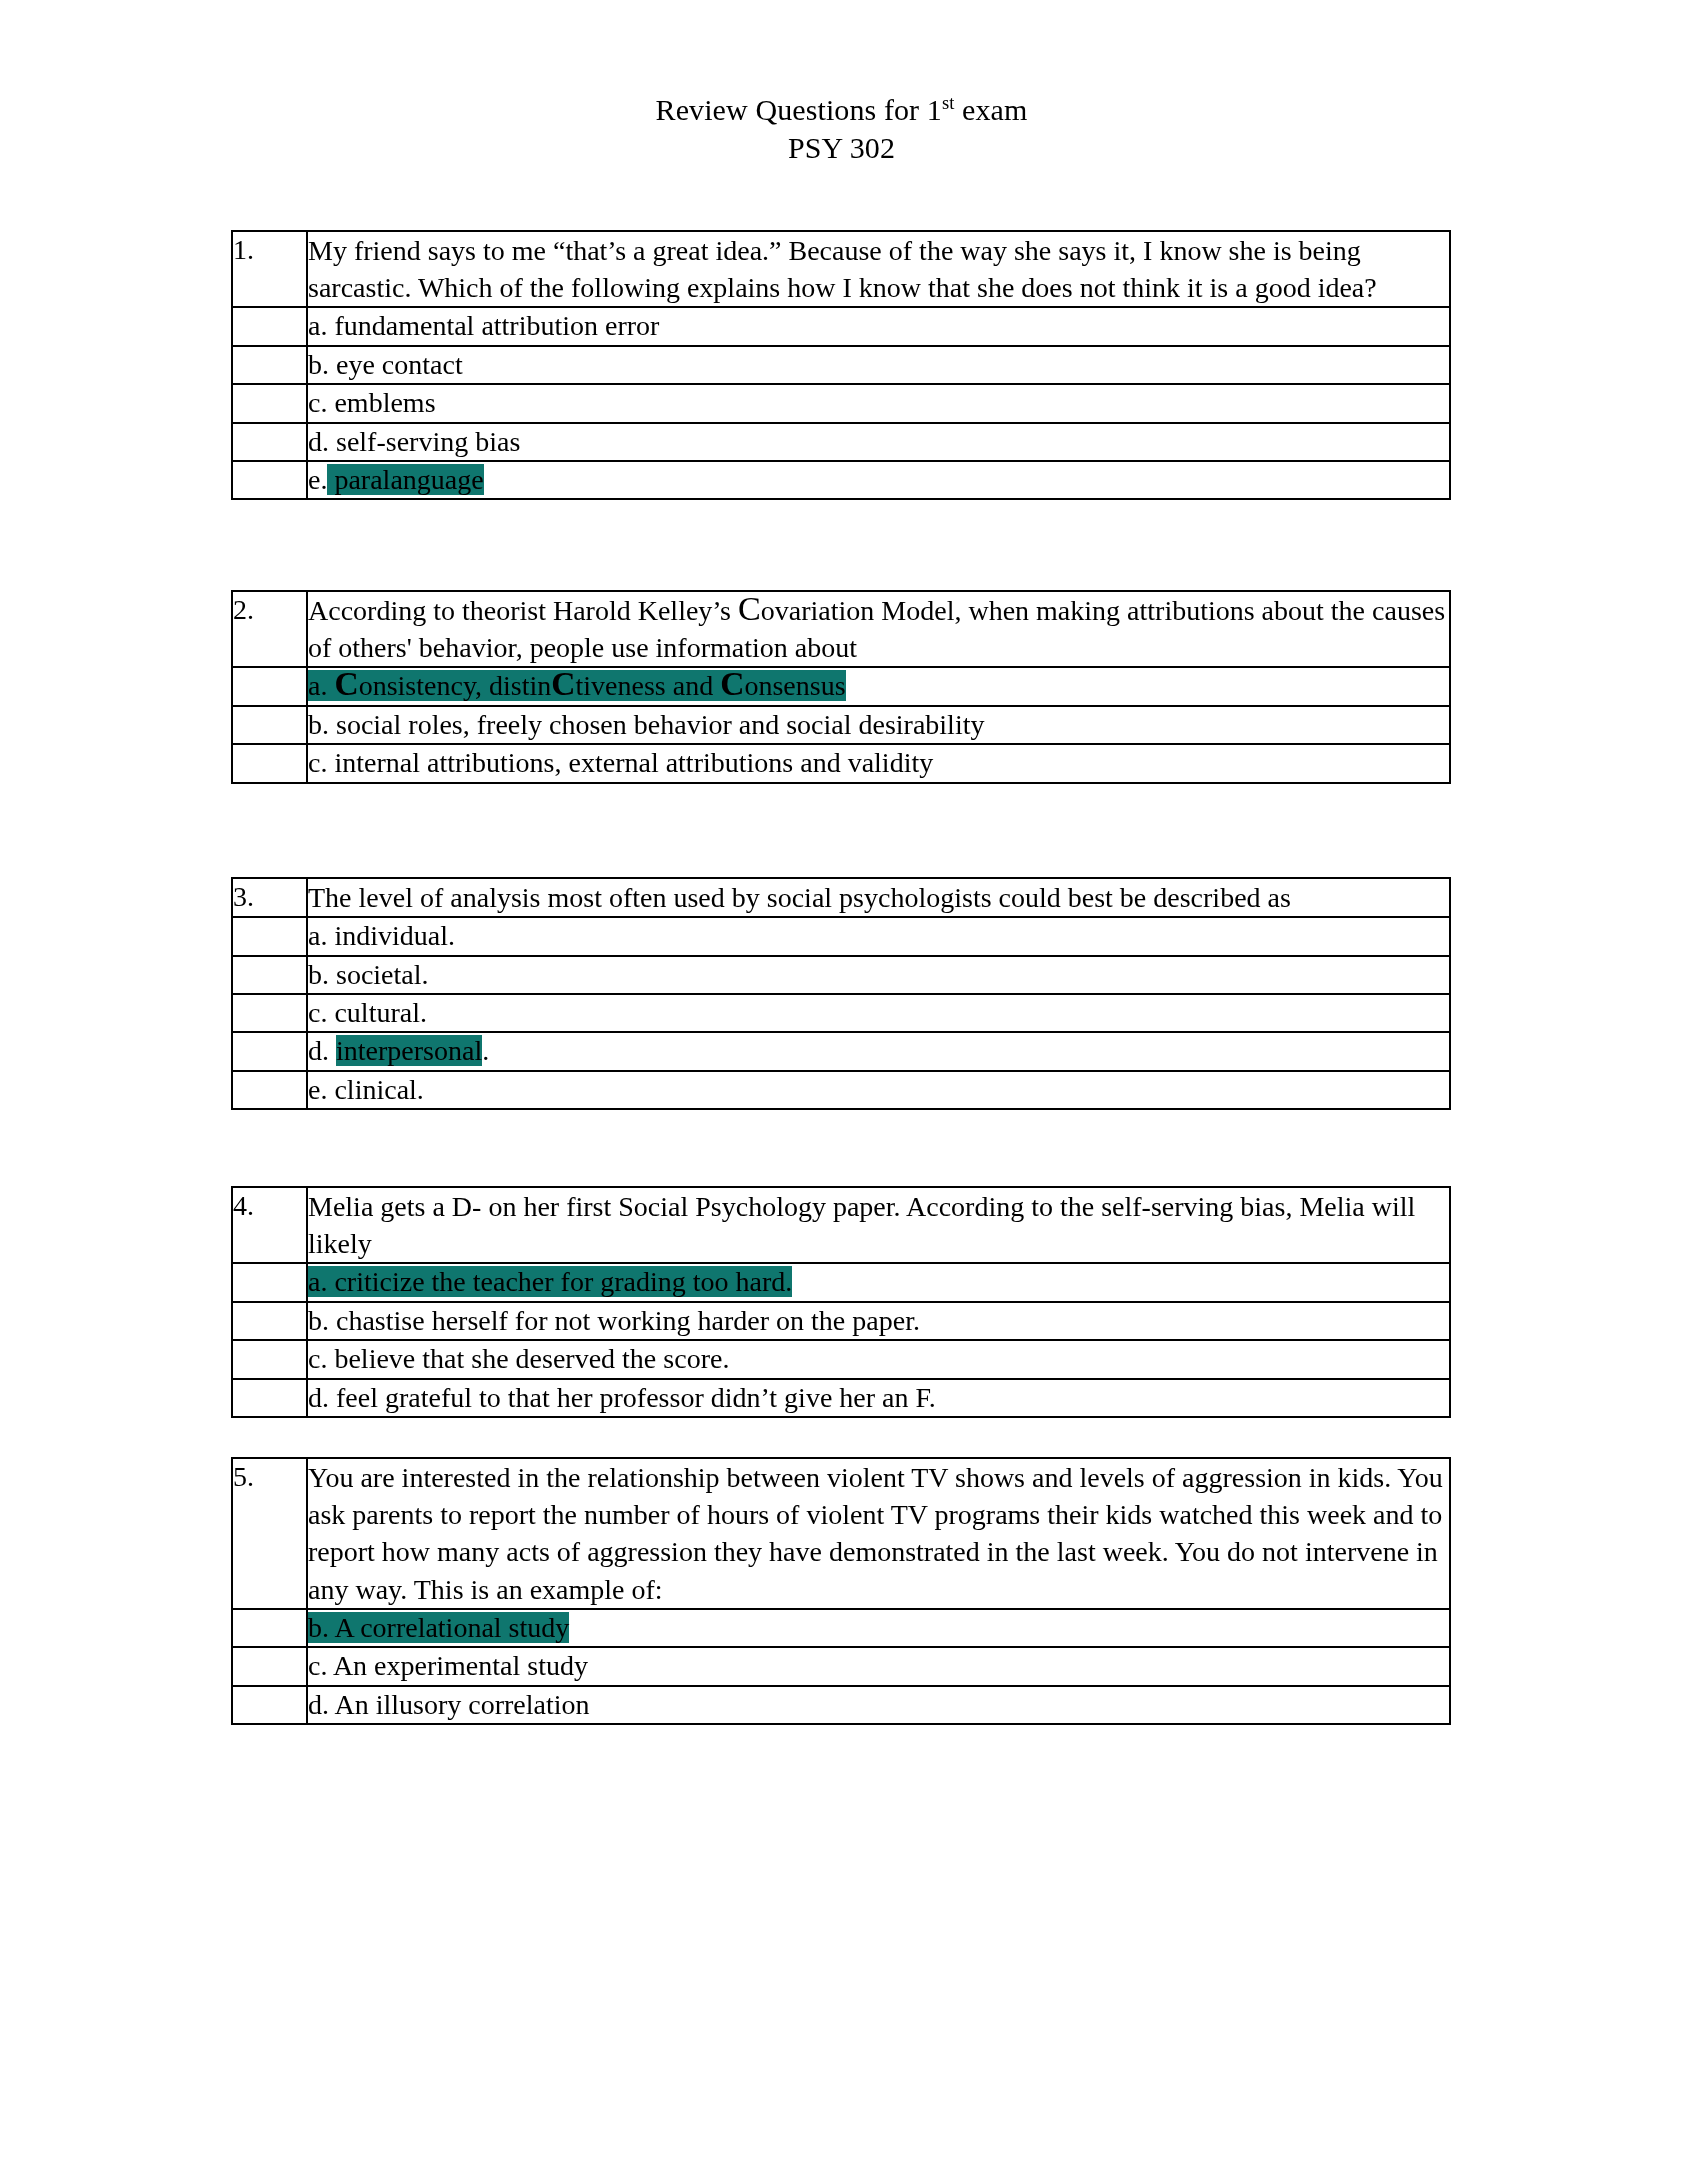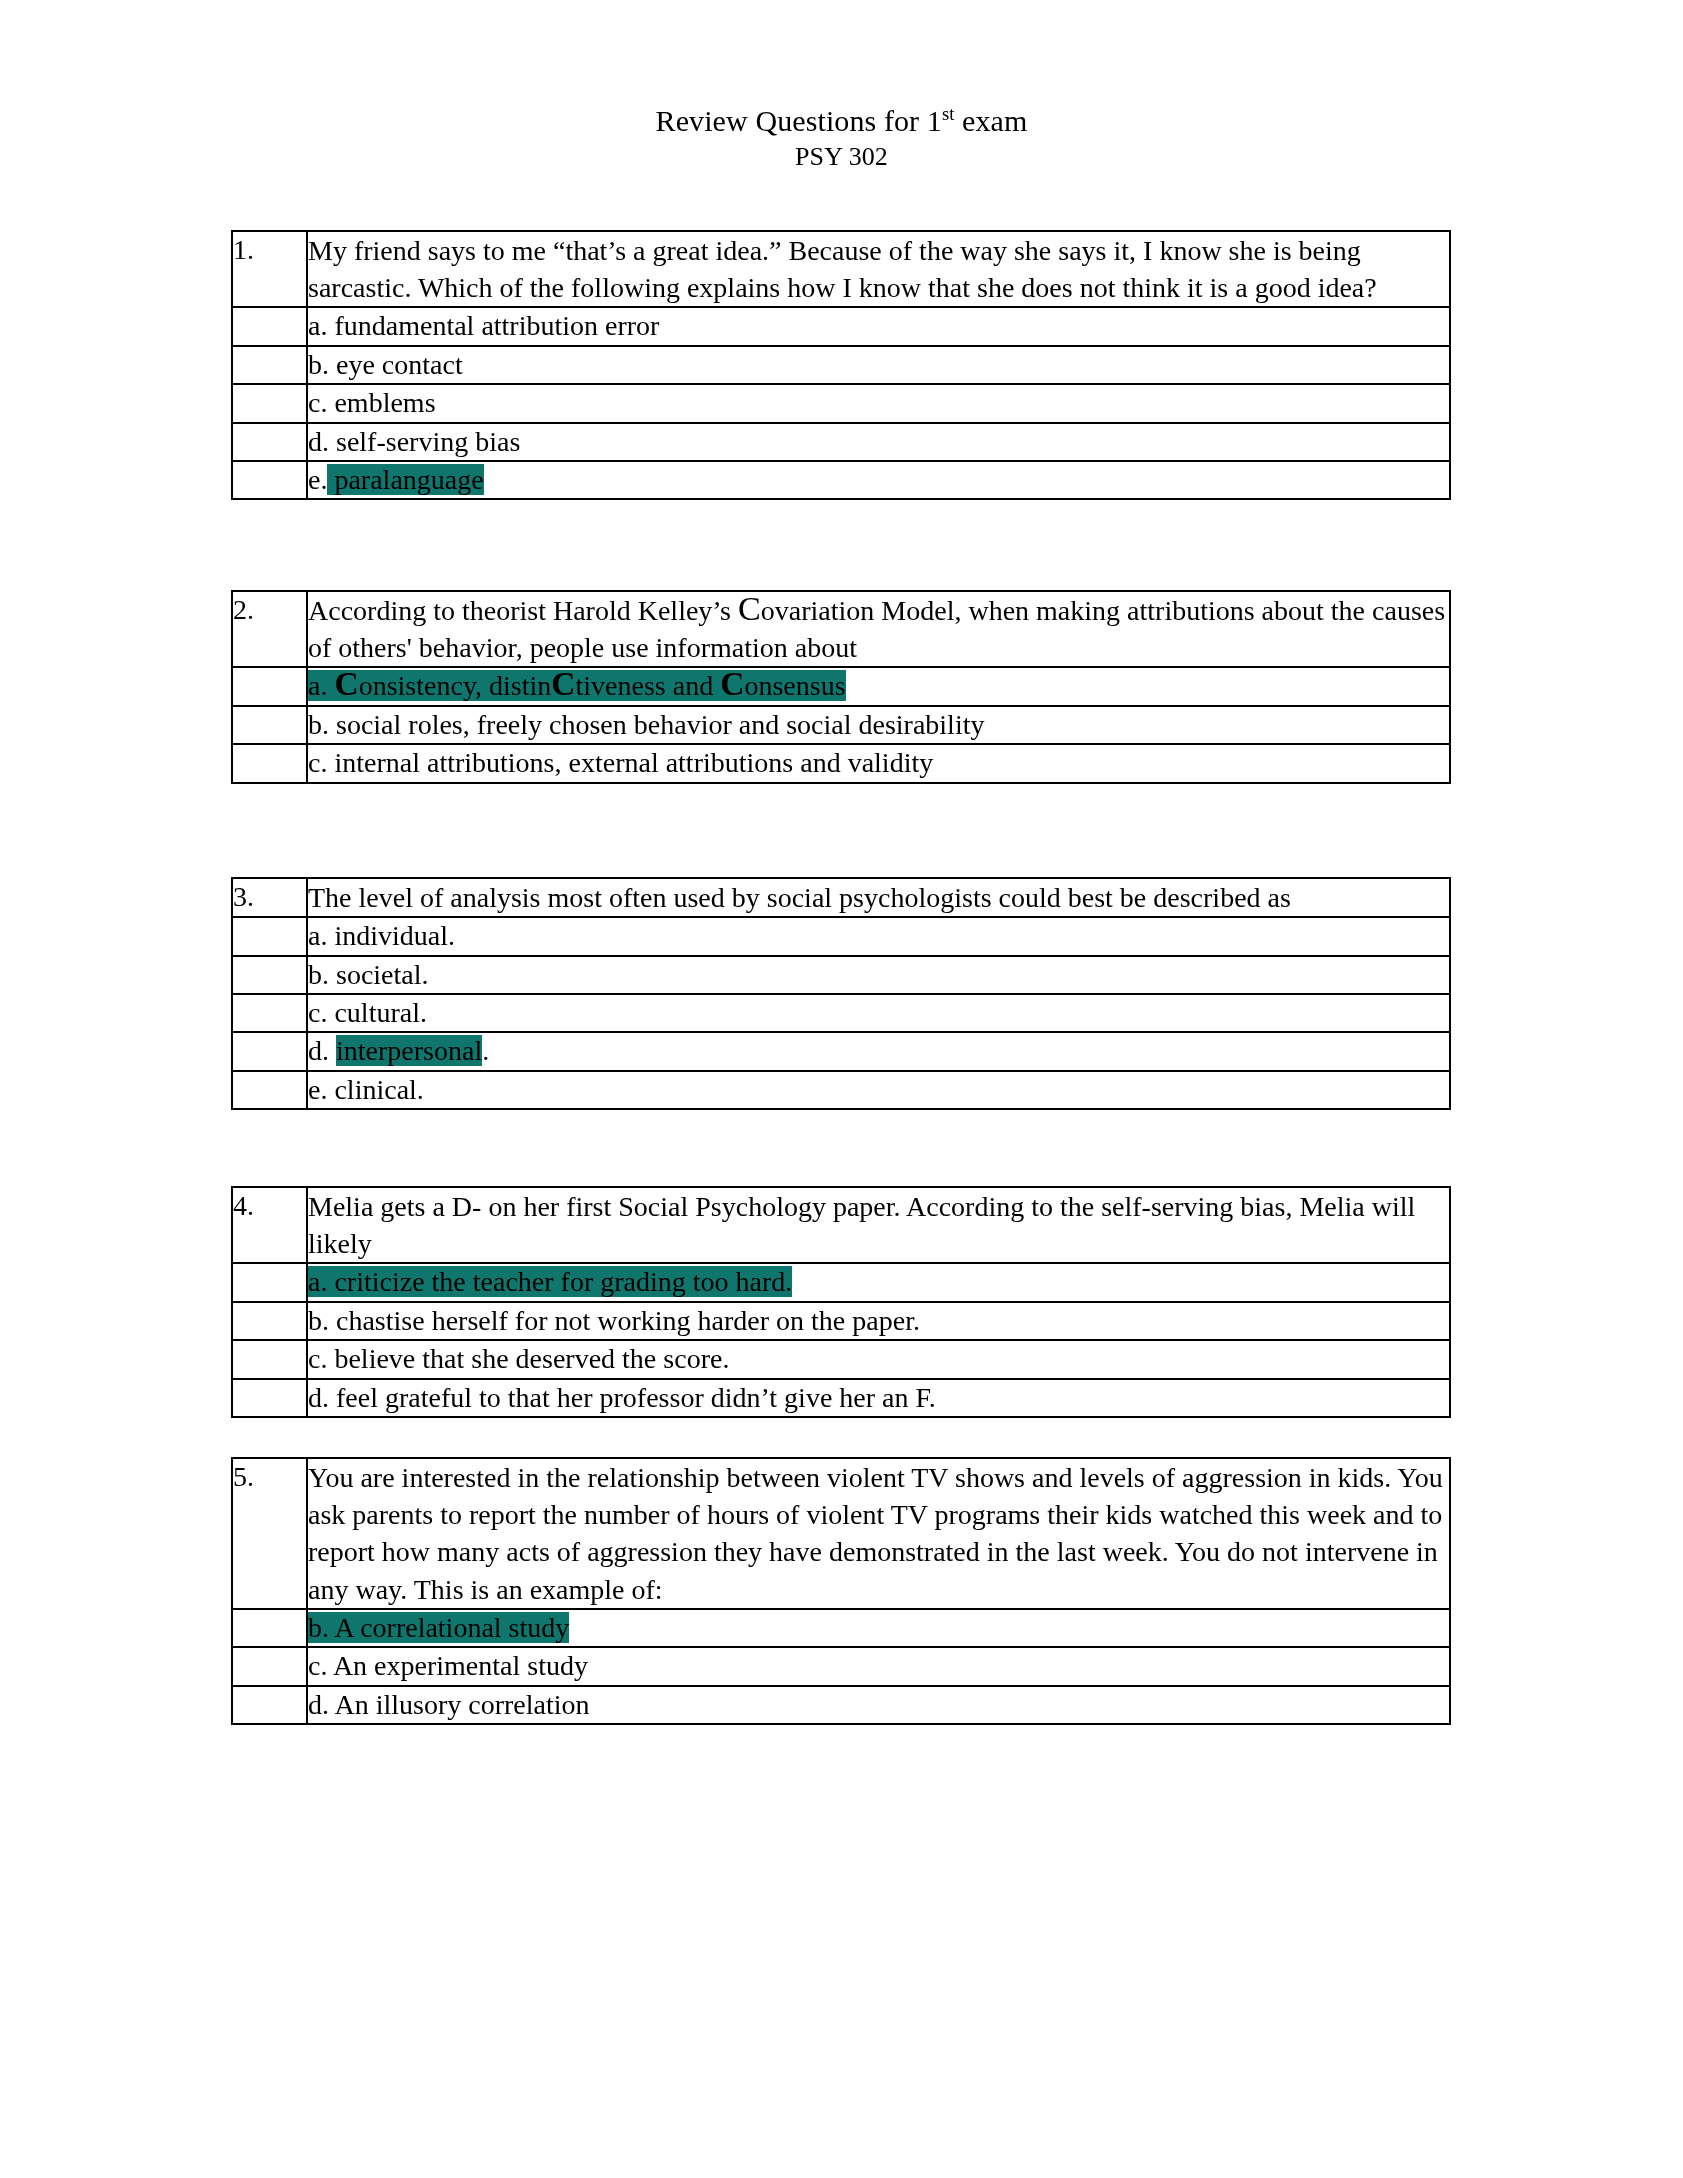--- a/index.html
+++ b/index.html
@@ -23,33 +23,32 @@
     width: 1683px;
     height: 2178px;
     background: #ffffff;
   }
 
   
   .doc-header {
     text-align: center;
     padding-top: 91px;
     line-height: 1.28;
-    margin-top: 11px;
   }
   .doc-title-line {
     font-size: 30px;
     letter-spacing: 0.1px;
   }
   .doc-title-line sup {
     font-size: 0.62em;
     vertical-align: super;
     line-height: 0;
   }
   .doc-subtitle-line {
-    font-size: 26px;
+    font-size: 30px;
     letter-spacing: 0.1px;
   }
 
   
   .qwrap {
     position: absolute;
     left: 231px;
     width: 1220px;
   }
 

